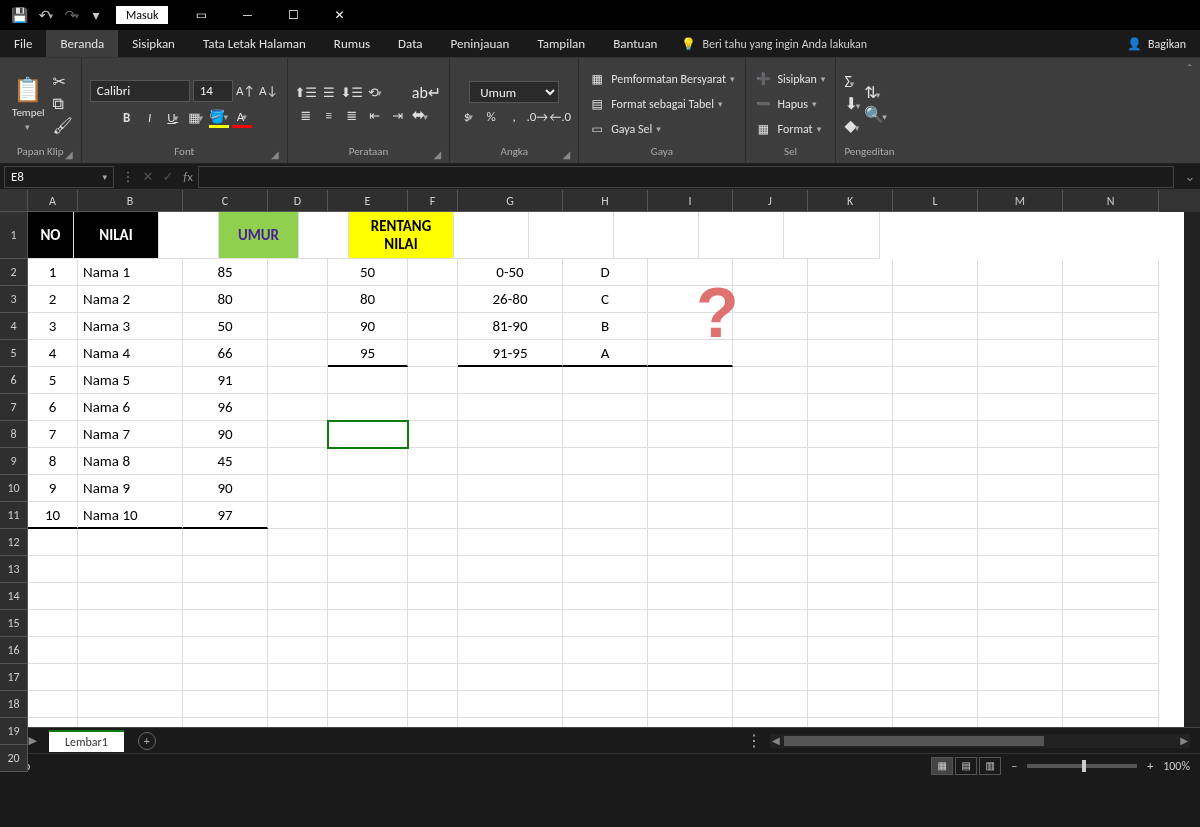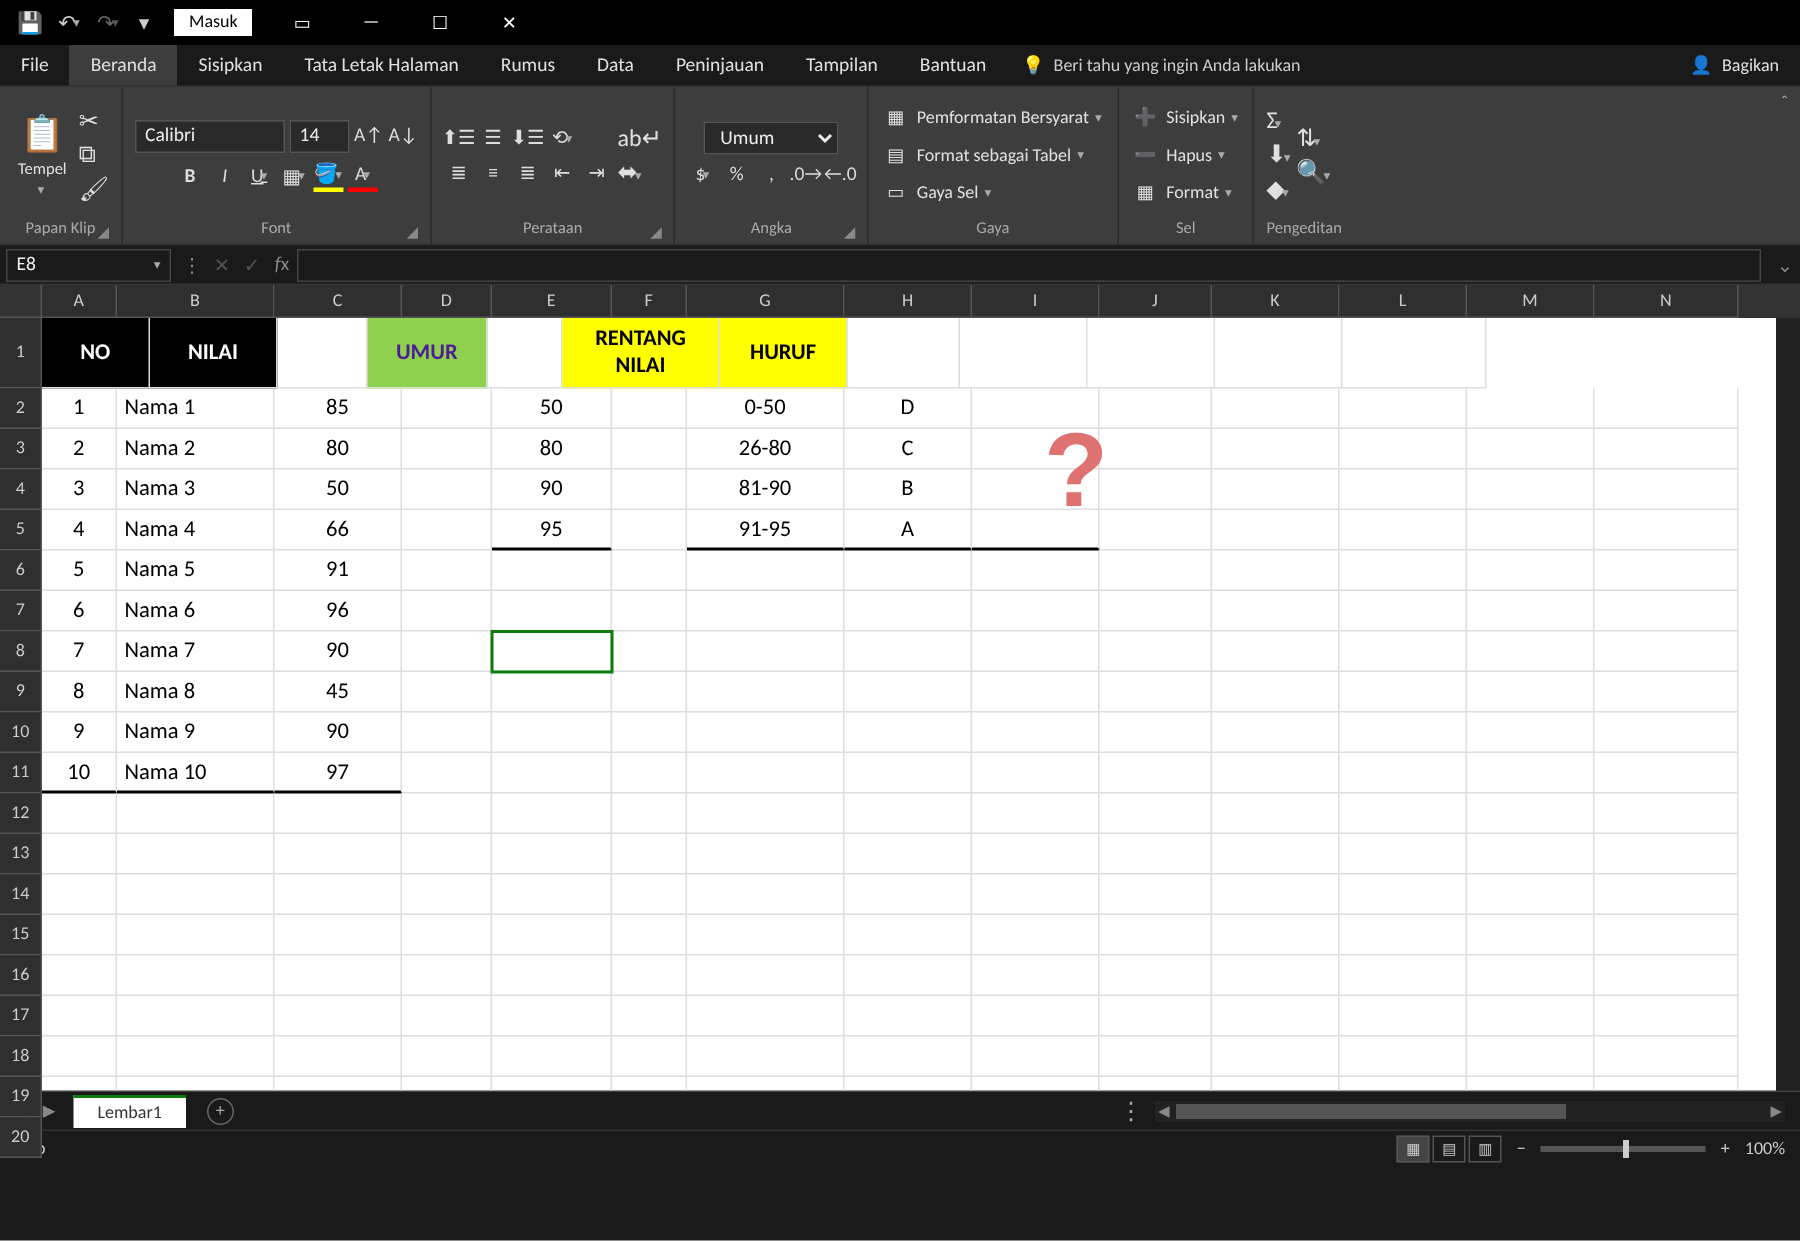--- a/index.html
+++ b/index.html
@@ -295,27 +295,26 @@
       <div class="rh">15</div>
       <div class="rh">16</div>
       <div class="rh">17</div>
       <div class="rh">18</div>
       <div class="rh">19</div>
       <div class="rh">20</div>
     </div>
   <div class="cells" id="cells">
     <div class="qmark" style="left:668px;top:61px">?</div>
   <div class="crow hrow">
-        <div class="cell hdr-black" style="width: 72px;">NO</div>
+        <div class="cell hdr-black" style="width: 46px;">NO</div>
         <div class="cell hdr-black" style="width: 85px;">NILAI</div>
         <div class="cell" style="width: 60px;"></div>
         <div class="cell hdr-green" style="width: 80px;">UMUR</div>
         <div class="cell" style="width: 50px;"></div>
         <div class="cell hdr-yellow" style="width: 105px;">RENTANG<br>NILAI</div>
-        <div class="cell hdr-yellow" style="width: 85px;">HURUF</div>
         <div class="cell" style="width: 75px;"></div>
         <div class="cell" style="width: 85px;"></div>
         <div class="cell" style="width: 85px;"></div>
         <div class="cell" style="width: 85px;"></div>
         <div class="cell" style="width: 96px;"></div>
       </div>
       <div class="crow">
         <div class="cell num" style="width: 50px;">1</div>
         <div class="cell" style="width: 105px;">Nama 1</div>
         <div class="cell num" style="width: 85px;">85</div>

